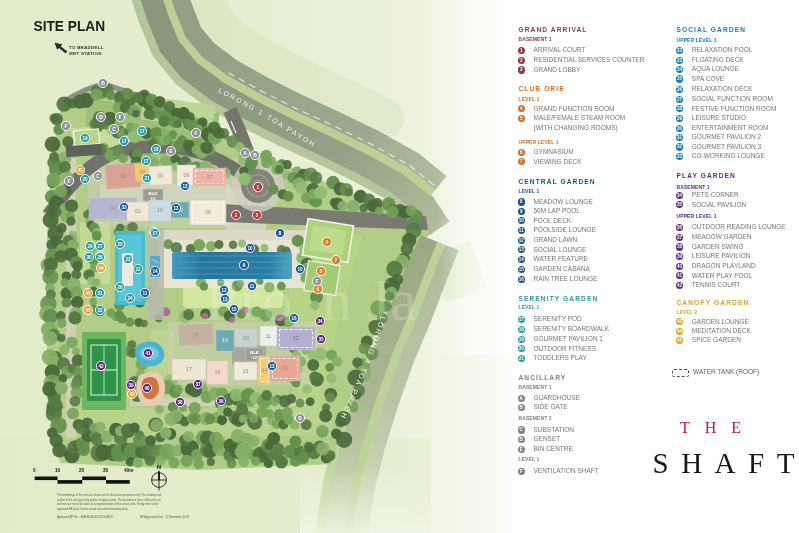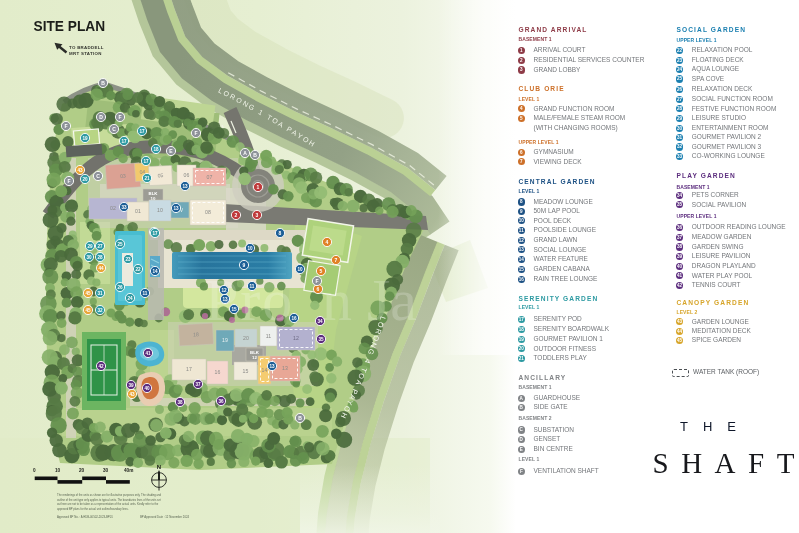--- a/index.html
+++ b/index.html
@@ -1292,14 +1292,14 @@
 
 <span class="dot" style="left:676.0px;top:327.6px;background:#d7a52a">44</span>
 <div class="it" style="left:691.8px;top:326.9px">MEDITATION DECK</div>
 
 <span class="dot" style="left:676.0px;top:336.9px;background:#d7a52a">45</span>
 <div class="it" style="left:691.8px;top:336.2px">SPICE GARDEN</div>
 
 <div style="position:absolute;left:671.5px;top:369px;width:15px;height:6px;border:1px dashed #4b4f53;border-radius:2px"></div>
 <div class="it" style="left:693px;top:368.4px;color:#5d6064">WATER TANK (ROOF)</div>
 
-<div style="position:absolute;left:680px;top:418.5px;font-family:Liberation Sans, sans-serif;font-size:13px;font-weight:500;color:#0f172a;letter-spacing:15px;white-space:nowrap">THE</div>
+<div style="position:absolute;left:680px;top:418.5px;font-family:Liberation Serif, serif;font-size:16px;font-weight:500;color:#be185d;letter-spacing:15px;white-space:nowrap">THE</div>
 <div style="position:absolute;left:652.5px;top:446.5px;font-family:'Liberation Serif',serif;font-size:29px;color:#17181c;letter-spacing:12.5px;white-space:nowrap">SHAFT</div>
 </div>
 </body></html>

